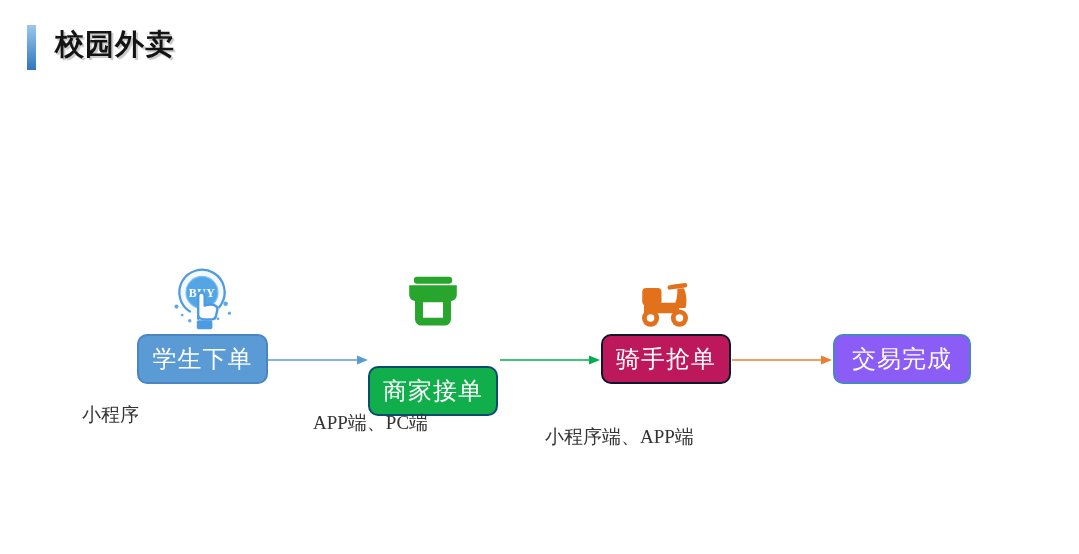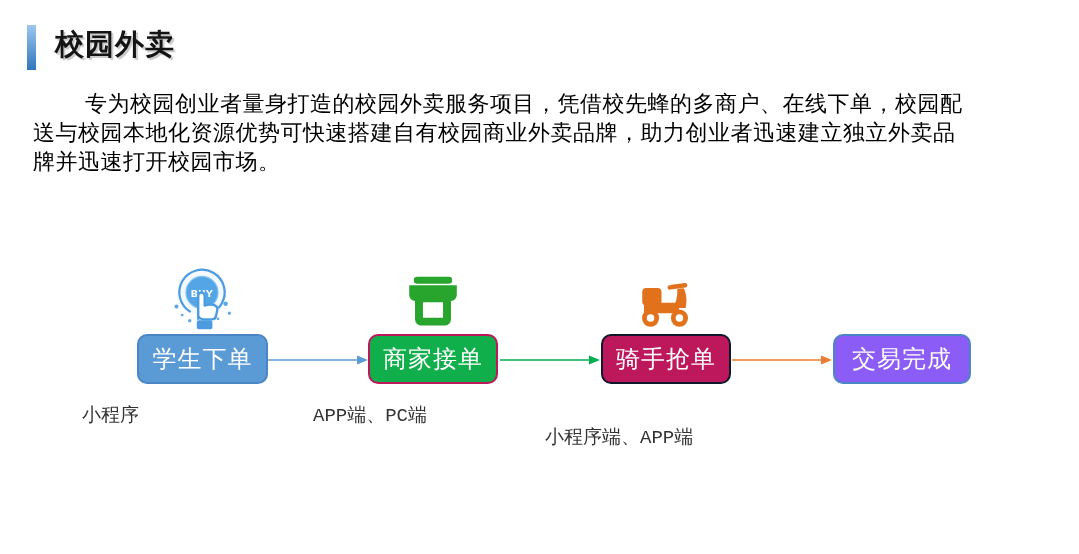--- a/index.html
+++ b/index.html
@@ -1,40 +1,40 @@
 <!DOCTYPE html>
 <html><head>
 <meta charset="utf-8">
 <style>
   html,body{margin:0;padding:0;background:#fff;}
   .canvas{
     position:relative;width:1079px;height:554px;background:#ffffff;overflow:hidden;
-    font-family:Liberation Mono, monospace;
+    font-family:Liberation Serif, serif;
   }
   
   .accent-bar{position:absolute;left:27px;top:25px;width:9px;height:45px;
     background:linear-gradient(180deg,#9CC7EF 0%,#2F77BC 100%);}
   .page-title{position:absolute;left:55px;top:25px;margin:0;font-size:29px;font-weight:700;
     color:#141414;letter-spacing:1px;text-shadow:2px 2px 1px #c9c9c9;}
   
   .intro{position:absolute;left:33px;top:91px;width:1016px;font-size:22px;line-height:29px;
     color:#000;letter-spacing:0.5px;}
   .intro .l1{text-indent:52px;}
   
   .btn{position:absolute;top:334px;height:50px;box-sizing:border-box;border-radius:10px;
     display:flex;align-items:center;justify-content:center;color:#fff;font-size:24px;
     letter-spacing:1px;}
   .b1{left:137px;width:131px;background:#5B9BD5;border:2px solid #4A85C4;}
-  .b2{left:368px;width:130px;background:#10AF4B;border:2px solid #be185d;}
+  .b2{left:368px;width:130px;background:#10AF4B;border:2px solid #0c4a6e;margin-top:32px;}
   .b3{left:601px;width:130px;background:#be185d;border:2px solid #0f172a;}
   .b4{left:833px;width:138px;background:#8b5cf6;border:2px solid #4A85C4;}
   
   .sub{position:absolute;top:402px;width:240px;font-size:19px;color:#333;}
   .sub1{left:82px;}
-  .sub2{left:313px;}
+  .sub2{left:313px;margin-top:8px;}
   .sub3{left:545px;margin-top:22px;}
   
   .conn{position:absolute;top:354px;}
   .conn line{stroke-width:1.6px;}
   .cn1 line{stroke:#5B9BD5;} .cn1 polygon{fill:#5B9BD5;}
   .cn2 line{stroke:#00B050;} .cn2 polygon{fill:#00B050;}
   .cn3 line{stroke:#ED7D31;} .cn3 polygon{fill:#ED7D31;}
   
   .icon{position:absolute;}
   .ic-buy{left:168px;top:264px;}
@@ -42,25 +42,20 @@
   .ic-scooter{left:637px;top:279px;}
 </style>
 </head>
 <body>
 
 <div class="canvas">
 
   <div class="accent-bar"></div>
   <h1 class="page-title">校园外卖</h1>
 
-  <div class="intro">
-    <div class="l1">专为校园创业者量身打造的校园外卖服务项目，凭借校先蜂的多商户、在线下单，校园配</div>
-    <div class="l2">送与校园本地化资源优势可快速搭建自有校园商业外卖品牌，助力创业者迅速建立独立外卖品</div>
-    <div class="l3">牌并迅速打开校园市场。</div>
-  </div>
 
   <div>
 
     <svg class="icon ic-buy" width="68" height="70" viewBox="0 0 72 74">
       <circle cx="36" cy="30" r="24" fill="#F3F9FE" stroke="#4D9BE0" stroke-width="2.4" stroke-dasharray="118 33" transform="rotate(120 36 30)"></circle>
       <circle cx="36" cy="30" r="17" fill="#54A5E6" stroke="#86C3F0" stroke-width="1.2"></circle>
       <text x="36" y="34.5" text-anchor="middle" font-size="12.5" font-weight="bold" fill="#ffffff" letter-spacing="0.5">BUY</text>
       <circle cx="9" cy="45" r="2.2" fill="#5FA9E4"></circle>
       <circle cx="15" cy="54" r="1.5" fill="#5FA9E4"></circle>
       <circle cx="23" cy="60" r="1.8" fill="#5FA9E4"></circle>

